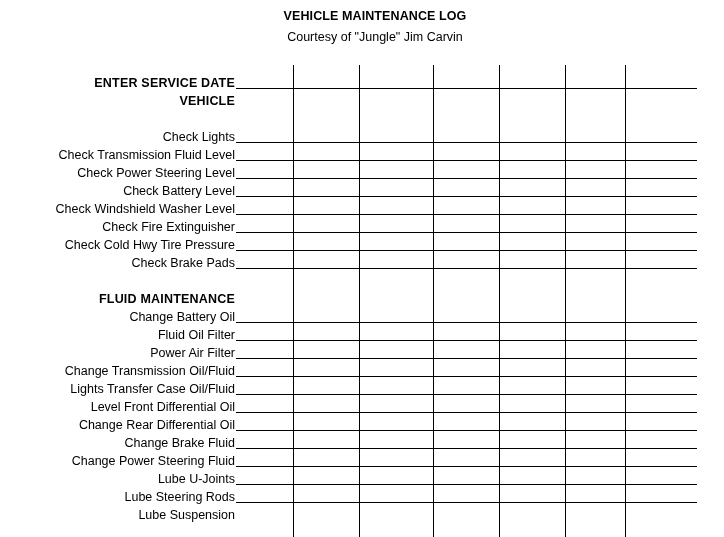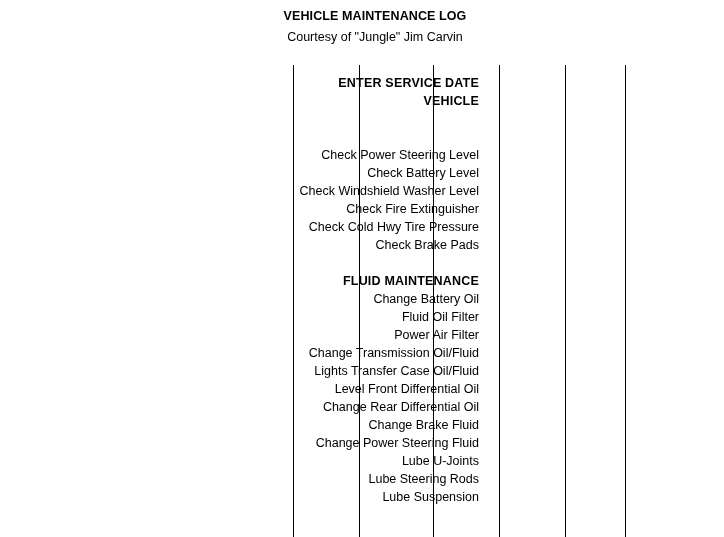--- a/index.html
+++ b/index.html
@@ -65,22 +65,21 @@
     position: absolute;
     left: 0;
     top: 74px;
     width: 724px;
   }
   .row {
     position: relative;
     height: 18px;
     line-height: 18px;
     display: flex;
-    align-items: center;
-    flex-direction: column;
+    align-items: flex-start;
   }
   .row-label {
     width: 236px;
     flex: 0 0 236px;
     text-align: right;
     font-size: 12.5px;
     white-space: nowrap;
     padding-right: 1px;
     box-sizing: border-box;
   }
@@ -133,20 +132,25 @@
       </div>
       <div class="row head no-rule">
         <div class="row-label">VEHICLE</div>
         <div class="rule"></div>
       </div>
       <div class="row spacer no-rule">
         <div class="row-label"></div>
         <div class="rule"></div>
       </div>
       <div class="row item">
+        <div class="row-label">Check  Lights</div>
+        <div class="rule"></div>
+      </div>
+      <div class="row item">
+        <div class="row-label">Check Transmission Fluid Level</div>
         <div class="rule"></div>
       </div>
       <div class="row item">
         <div class="row-label">Check Power Steering Level</div>
         <div class="rule"></div>
       </div>
       <div class="row item">
         <div class="row-label">Check  Battery  Level</div>
         <div class="rule"></div>
       </div>

